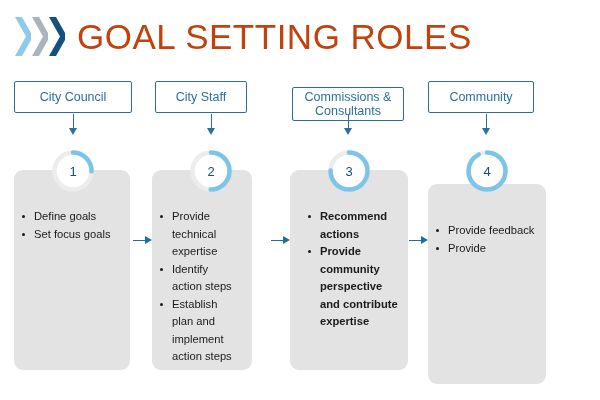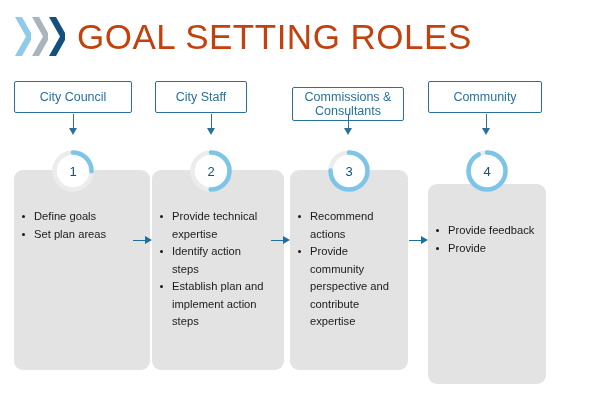--- a/index.html
+++ b/index.html
@@ -117,57 +117,57 @@
 
   <div class="hbox" style="left:14px; top:81px; width:118px; height:32px;">
     <span>City Council</span>
   </div>
   <div class="hbox" style="left:155px; top:81px; width:92px; height:32px;">
     <span>City Staff</span>
   </div>
   <div class="hbox" style="left:292px; top:79px; width:112px; height:34px;margin-top:8px;">
     <span>Commissions &amp; Consultants</span>
   </div>
-  <div class="hbox" style="left:428px; top:81px; width:114px; height:32px;">
+  <div class="hbox" style="left:428px; top:81px; width:106px; height:32px;">
     <span>Community</span>
   </div>
 
   <div class="vconn" style="left:68px; top:114px; height:22px;">
     <div class="stem"></div>
     <div class="head"></div>
   </div>
   <div class="vconn" style="left:206px; top:114px; height:22px;">
     <div class="stem"></div>
     <div class="head"></div>
   </div>
   <div class="vconn" style="left:343px; top:114px; height:22px;">
     <div class="stem"></div>
     <div class="head"></div>
   </div>
   <div class="vconn" style="left:481px; top:114px; height:22px;">
     <div class="stem"></div>
     <div class="head"></div>
   </div>
 
-  <div class="panel" style="left:14px; top:170px; width:136px; height:200px; padding:38px 8px 15px 6px;">
+  <div class="panel" style="left:14px; top:170px; width:116px; height:200px; padding:38px 8px 15px 6px;">
     <ul>
       <li>Define goals</li>
-      <li>Set plan areas</li>
-    </ul>
-  </div>
-
-  <div class="panel" style="left:152px; top:170px; width:132px; height:200px; padding:38px 14px 8px 6px;">
+      <li>Set focus goals</li>
+    </ul>
+  </div>
+
+  <div class="panel" style="left:152px; top:170px; width:100px; height:200px; padding:38px 14px 8px 6px;">
     <ul>
       <li>Provide technical expertise</li>
       <li>Identify  action steps</li>
       <li>Establish plan and implement action steps</li>
     </ul>
   </div>
 
-  <div class="panel" style="left:290px; top:170px; width:118px; height:200px; padding:38px 8px 8px 6px;">
+  <div class="panel" style="left:290px; top:170px; width:118px; height:200px; padding:38px 8px 8px 16px;font-weight:bold;">
     <ul>
       <li>Recommend actions</li>
       <li>Provide community perspective and contribute expertise</li>
     </ul>
   </div>
 
   <div class="panel" style="left:428px; top:184px; width:118px; height:200px; padding:38px 8px 8px 6px;">
     <ul>
       <li>Provide feedback</li>
       <li>Provide</li>

